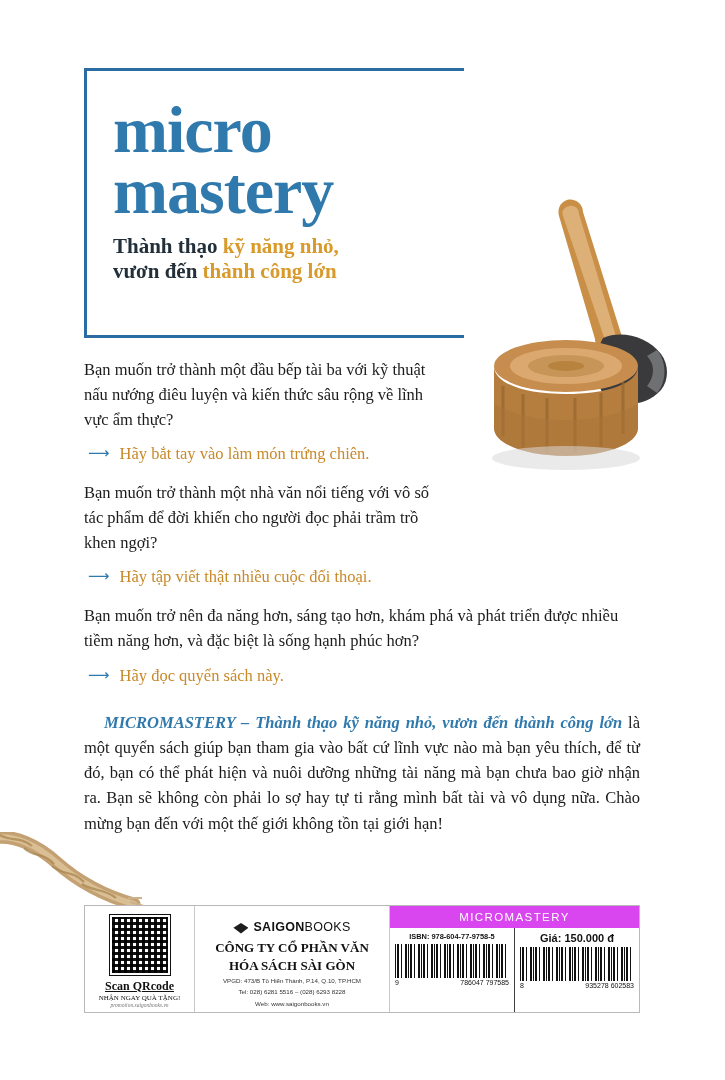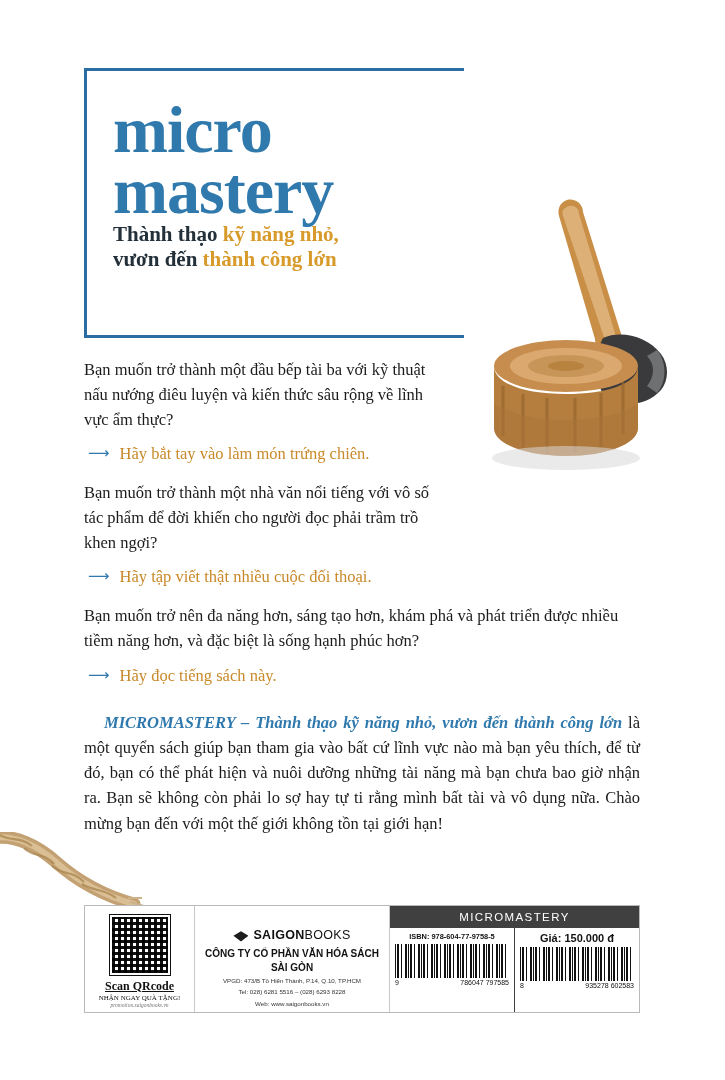--- a/index.html
+++ b/index.html
@@ -45,21 +45,21 @@
     font-family: "Liberation Serif", serif;
     font-weight: bold;
     color: #2f79ad;
     line-height: 0.93;
     letter-spacing: -1px;
   }
   .title-micro { font-size: 66px; }
   .title-mastery { font-size: 66px; }
 
   .subtitle {
-    margin-top: 0;
+    margin-top: 12px;
     font-family: "Liberation Serif", serif;
     font-weight: bold;
     font-size: 21px;
     line-height: 1.22;
     color: #23303a;
   }
   .sub-accent { color: #d79a2b; }
 
   
   .illus {
@@ -169,27 +169,27 @@
     gap: 5px;
     margin-bottom: 5px;
   }
   .pub-mark {
     width: 15px; height: 13px;
     background: #1d1d1d;
     clip-path: polygon(0 55%, 50% 20%, 100% 55%, 50% 100%);
   }
   .pub-name { font-family: "Liberation Sans", sans-serif; font-size: 12.5px; font-weight: bold; letter-spacing: .3px; color:#111; }
   .pub-name span { font-weight: normal; }
-  .pub-co { font-family: Liberation Sans, sans-serif; font-size: 10px; font-weight: bold; color:#111; line-height:1.35; }
+  .pub-co { font-family: Liberation Serif, serif; font-size: 13px; font-weight: bold; color:#111; line-height:1.35; }
   .pub-addr { font-family: "Liberation Sans", sans-serif; font-size: 6.2px; color:#333; line-height: 1.5; margin-top: 2px; }
 
   .foot-right { flex: 1; display: flex; flex-direction: column; }
   .foot-title {
     height: 22px;
-    background: #404040;
+    background: #d946ef;
     color: #fff;
     font-family: "Liberation Sans", sans-serif;
     font-size: 11.5px;
     letter-spacing: 1.4px;
     display: flex; align-items: center; justify-content: center;
   }
   .foot-codes { flex: 1; display: flex; text-align: center; }
   .code-cell {
     flex: 1;
     display: flex;
@@ -264,21 +264,21 @@
 
     <p class="para p-narrow">Bạn muốn trở thành một nhà văn nổi tiếng với vô số tác phẩm để đời khiến cho người đọc phải trầm trồ khen ngợi?</p>
     <div class="arrow-line">
       <span class="arrow-ico">⟶</span>
       <span>Hãy tập viết thật nhiều cuộc đối thoại.</span>
     </div>
 
     <p class="para">Bạn muốn trở nên đa năng hơn, sáng tạo hơn, khám phá và phát triển được nhiều tiềm năng hơn, và đặc biệt là sống hạnh phúc hơn?</p>
     <div class="arrow-line">
       <span class="arrow-ico">⟶</span>
-      <span>Hãy đọc tiếng sách này.</span>
+      <span>Hãy đọc quyển sách này.</span>
     </div>
 
     <p class="closing">
       <span class="lead">MICROMASTERY – Thành thạo kỹ năng nhỏ, vươn đến thành công lớn</span><span> là một quyển sách giúp bạn tham gia vào bất cứ lĩnh vực nào mà bạn yêu thích, để từ đó, bạn có thể phát hiện và nuôi dưỡng những tài năng mà bạn chưa bao giờ nhận ra. Bạn sẽ không còn phải lo sợ hay tự ti rằng mình bất tài và vô dụng nữa. Chào mừng bạn đến với một thế giới không tồn tại giới hạn!</span>
     </p>
   </div>
 
   <div class="rope">
     <svg width="150" height="90" viewBox="0 0 150 90">
       <path d="M0 6 C20 2 44 14 62 30 C80 46 104 62 140 72" stroke="#c3a173" stroke-width="13" fill="none" stroke-linecap="round"></path>

